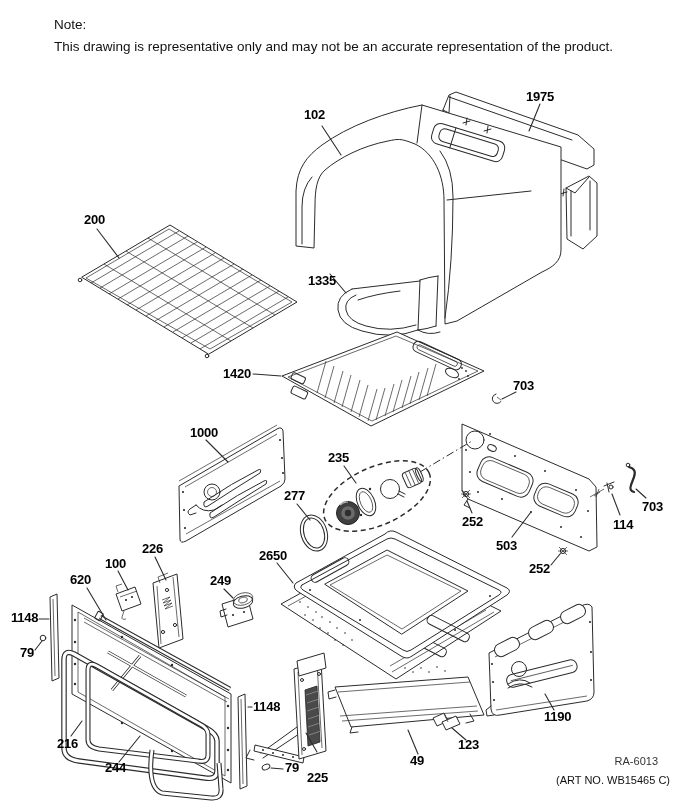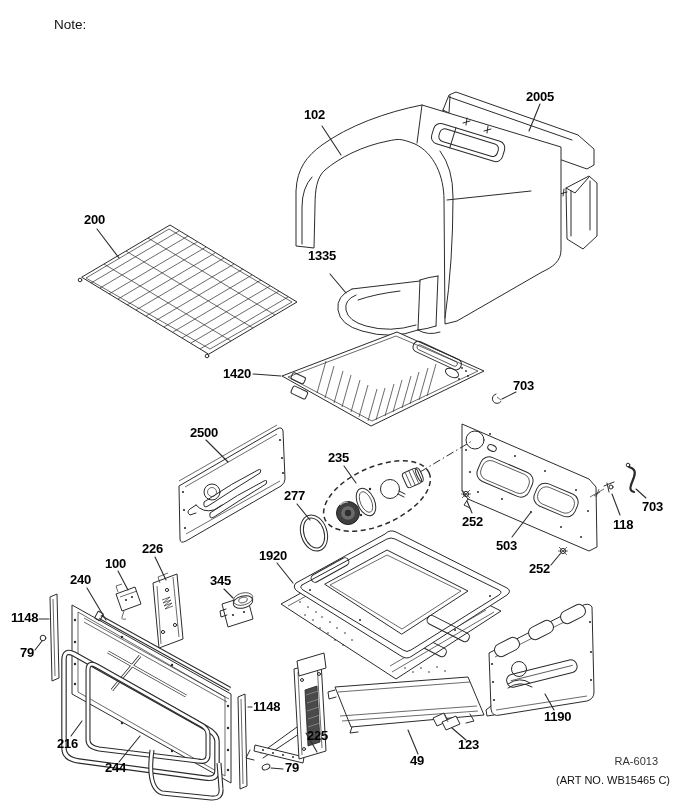--- a/index.html
+++ b/index.html
@@ -391,46 +391,47 @@
         <path d="M252,707 L248,707"></path>
     <path d="M317,752 L306,733"></path>
         <path d="M283,769 L271,768"></path>
         <path d="M418,754 L408,730"></path>
     <path d="M466,740 L452,728"></path>
         <path d="M554,710 L545,694"></path>
   </g>
 </svg>
 
 <div class="note" style="top:15px">Note:</div>
+<div class="note" style="top:37px">This drawing is representative only and may not be an accurate representation of the product.</div>
 
 <div class="lbl" style="left:304px;top:107px">102</div>
-<div class="lbl" style="left:526px;top:89px">2005</div>
+<div class="lbl" style="left:526px;top:89px">1975</div>
 <div class="lbl" style="left:84px;top:212px">200</div>
-<div class="lbl" style="left:308px;top:248px">1335</div>
+<div class="lbl" style="left:308px;top:273px">1335</div>
 <div class="lbl" style="left:223px;top:366px">1420</div>
 <div class="lbl" style="left:513px;top:378px">703</div>
-<div class="lbl" style="left:190px;top:425px">2500</div>
+<div class="lbl" style="left:190px;top:425px">1000</div>
 <div class="lbl" style="left:328px;top:450px">235</div>
 <div class="lbl" style="left:284px;top:488px">277</div>
 <div class="lbl" style="left:462px;top:514px">252</div>
 <div class="lbl" style="left:496px;top:538px">503</div>
-<div class="lbl" style="left:613px;top:517px">118</div>
+<div class="lbl" style="left:613px;top:517px">114</div>
 <div class="lbl" style="left:642px;top:499px">703</div>
 <div class="lbl" style="left:529px;top:561px">252</div>
 <div class="lbl" style="left:142px;top:541px">226</div>
 <div class="lbl" style="left:105px;top:556px">100</div>
-<div class="lbl" style="left:70px;top:572px">240</div>
-<div class="lbl" style="left:210px;top:573px">345</div>
-<div class="lbl" style="left:259px;top:548px">1920</div>
+<div class="lbl" style="left:70px;top:572px">620</div>
+<div class="lbl" style="left:210px;top:573px">249</div>
+<div class="lbl" style="left:259px;top:548px">2650</div>
 <div class="lbl" style="left:11px;top:610px">1148</div>
 <div class="lbl" style="left:20px;top:645px">79</div>
 <div class="lbl" style="left:57px;top:736px">216</div>
 <div class="lbl" style="left:105px;top:760px">244</div>
 <div class="lbl" style="left:253px;top:699px">1148</div>
-<div class="lbl" style="left:307px;top:728px">225</div>
+<div class="lbl" style="left:307px;top:770px">225</div>
 <div class="lbl" style="left:285px;top:760px">79</div>
 <div class="lbl" style="left:410px;top:753px">49</div>
 <div class="lbl" style="left:458px;top:737px">123</div>
 <div class="lbl" style="left:544px;top:709px">1190</div>
 
 <div class="footnote" style="right:22px;top:755px">RA-6013</div>
 <div class="footnote bold" style="right:10px;top:774px">(ART NO. WB15465 C)</div>
 
 </div>
 

